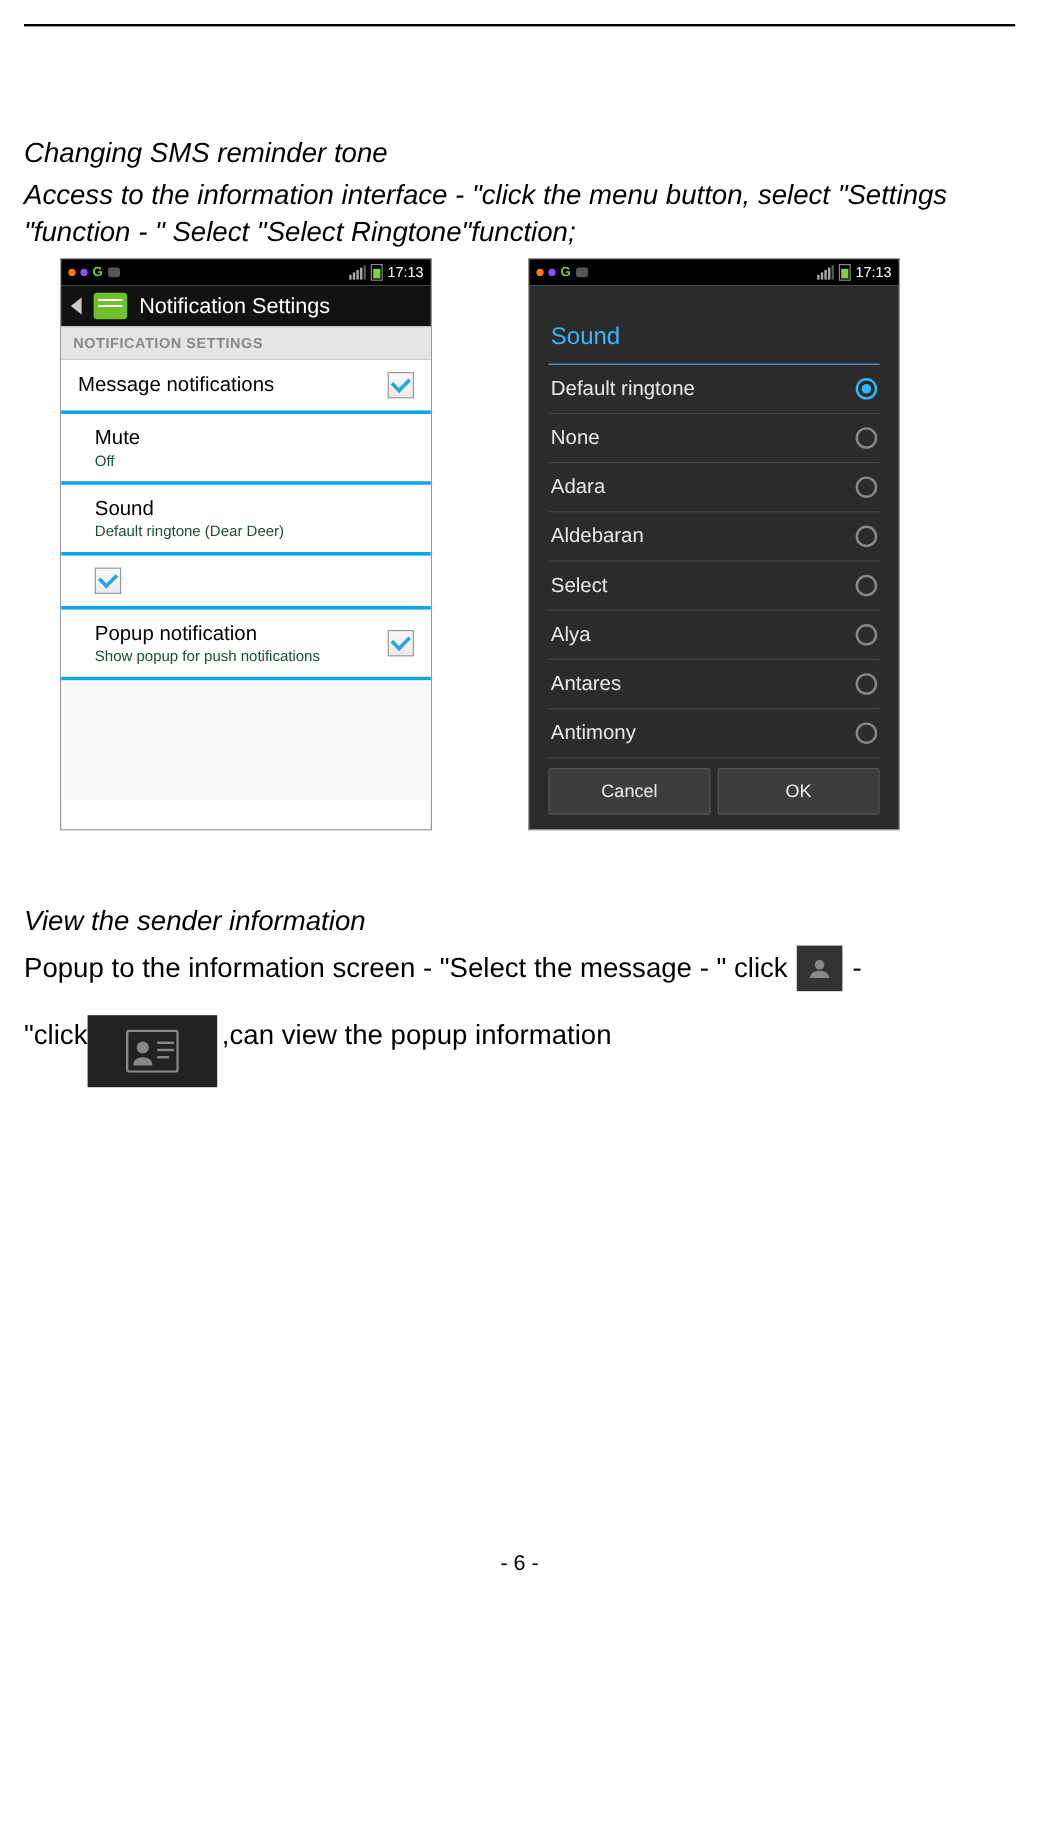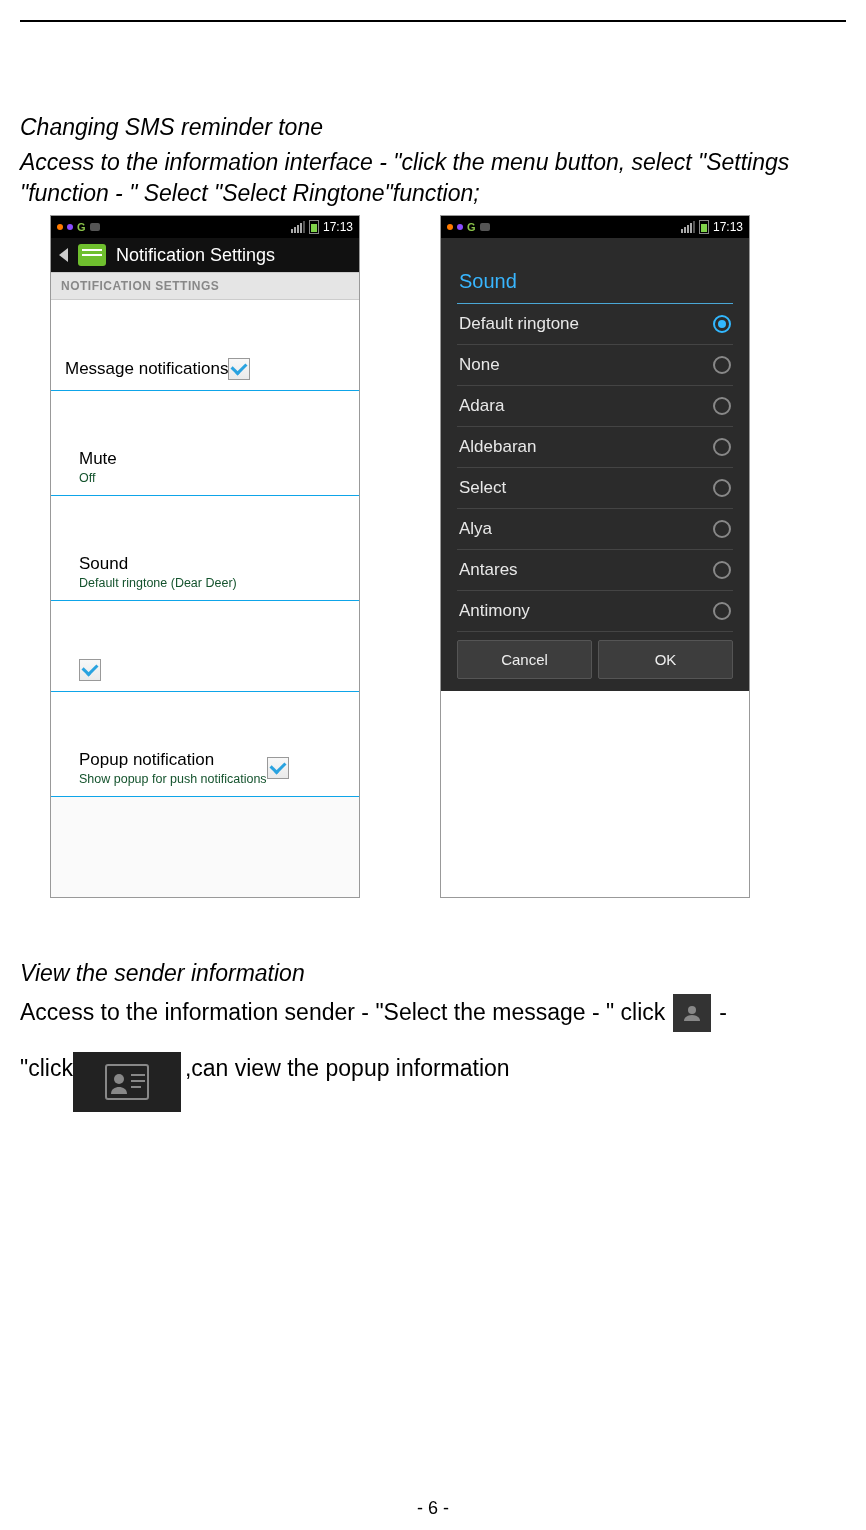--- a/index.html
+++ b/index.html
@@ -105,24 +105,23 @@
     color: #888;
     font-size: 12px;
     font-weight: bold;
     letter-spacing: 0.5px;
     padding: 6px 10px;
     border-top: 1px solid #ccc;
     border-bottom: 1px solid #ccc;
   }
   .p1-list { background: #fff; }
   .p1-row {
-    display: flex; justify-content: flex-start; align-items: center;
+    display: flex; justify-content: space-between; align-items: center;
     padding: 10px 14px;
-    border-bottom: 1px solid #0ea5e9;
-    margin-top: 48px;
+    border-bottom: 3px solid #0ea5e9;
   }
   .p1-row.indent { padding-left: 28px; }
   .p1-row .title { font-size: 17px; color: #000; }
   .p1-row .sub { font-size: 12.5px; color: #14532d; margin-top: 2px; }
   .checkbox {
     width: 22px; height: 22px; border: 1px solid #999; background: #fff;
     display: flex; align-items: center; justify-content: center;
   }
   .checkbox.checked { background: linear-gradient(#f8f8f8,#eaeaea); }
   .check-mark {
@@ -330,21 +329,21 @@
           <div class="p2-btn">Cancel</div>
           <div class="p2-btn">OK</div>
         </div>
       </div>
     </div>
   </div>
 
   <div class="section2">
     <p class="body-text">View the sender information</p>
     <div class="inline-row">
-      <span>Access to the information sender - "Select the message - " click</span>
+      <span>Popup to the information screen - "Select the message - " click</span>
       <span class="profile-square">
         <svg viewBox="0 0 24 24" fill="none">
             <circle cx="12" cy="9" r="4" fill="#888"></circle>
             <path d="M4 20c0-4 4-6 8-6s8 2 8 6" fill="#888"></path>
           </svg>
       </span>
       <span>-</span>
     </div>
     <div class="inline-row" style="margin-top:6px;">
       <span>"click</span>

